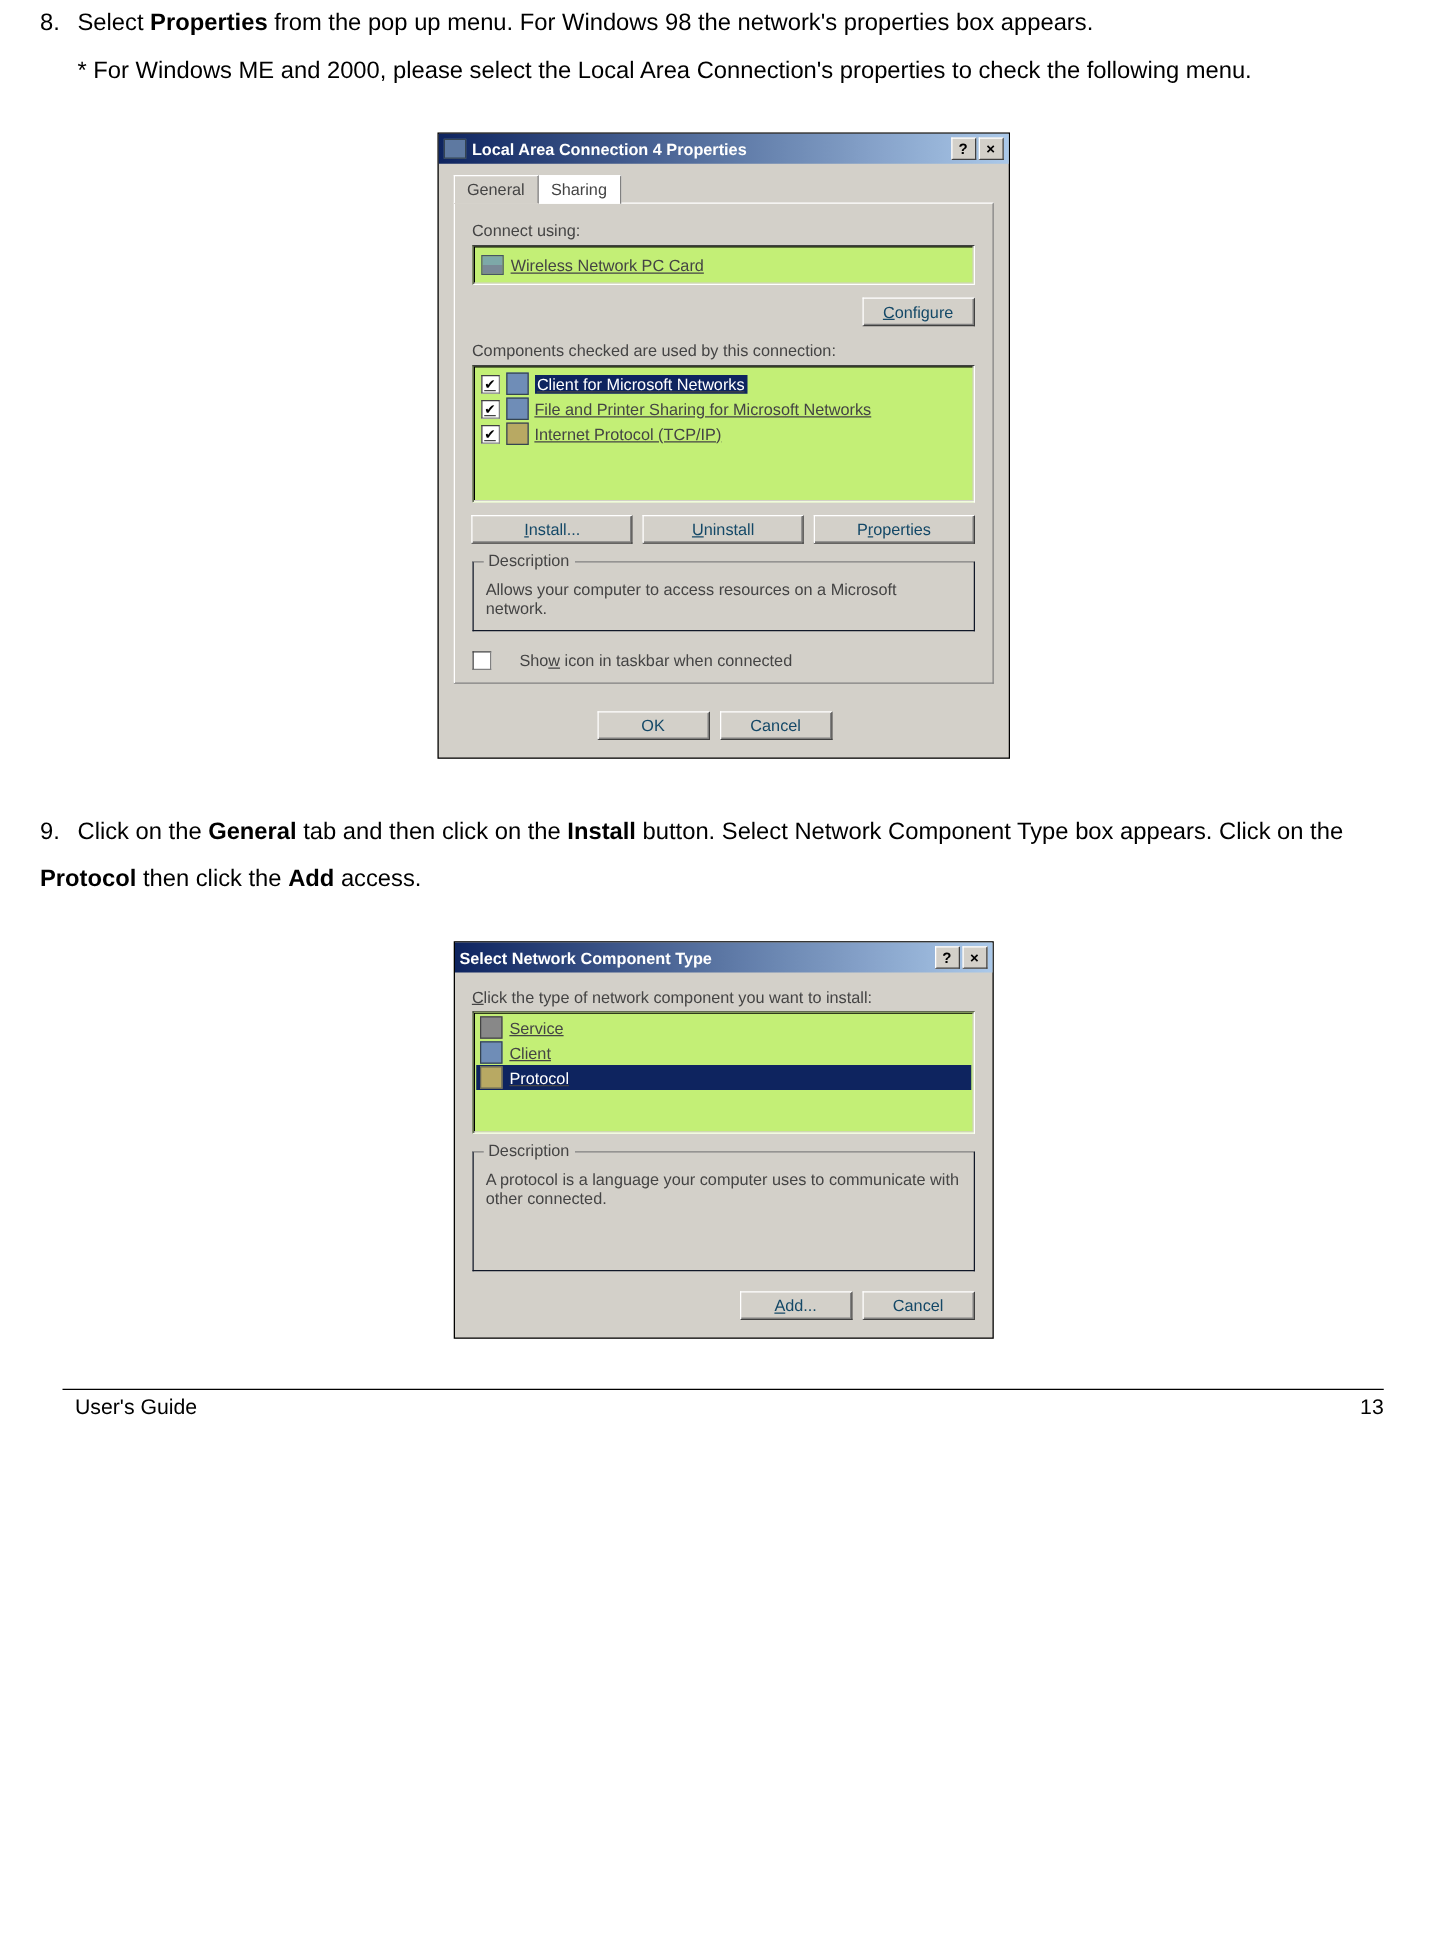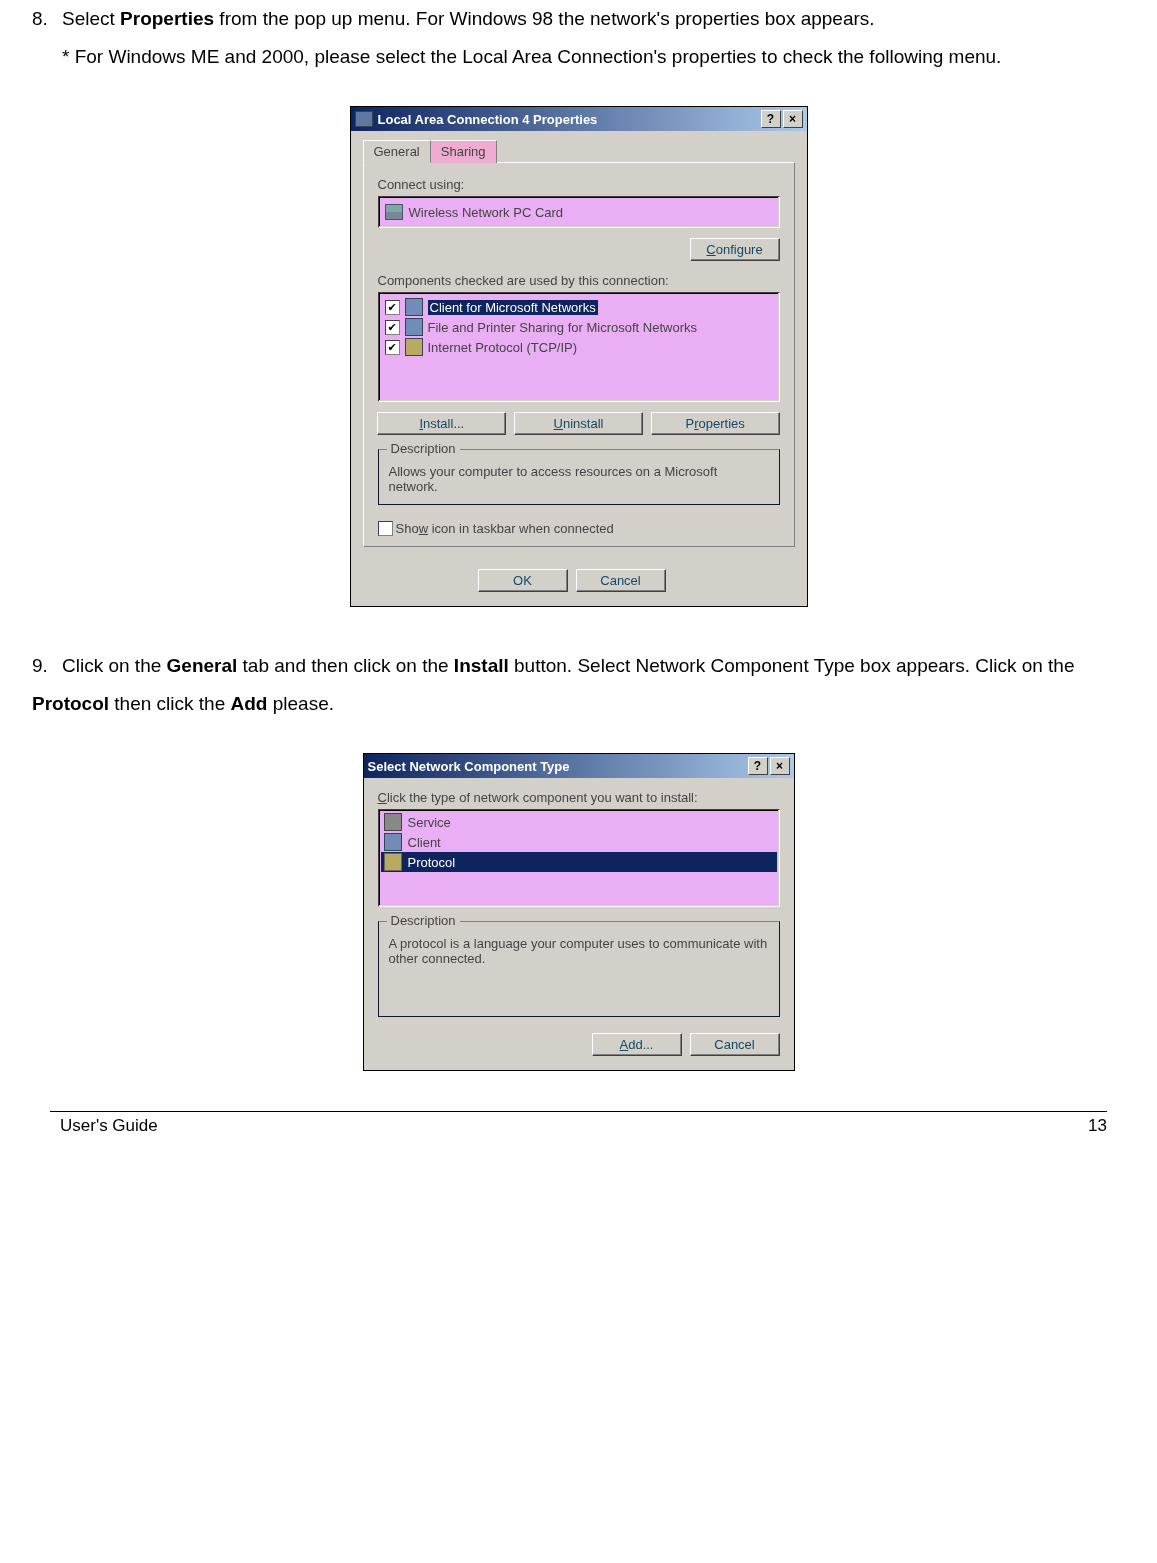--- a/index.html
+++ b/index.html
@@ -54,43 +54,44 @@
     font-size:12px;
     font-weight:bold;
     color:#000;
     display:flex; align-items:center; justify-content:center;
     line-height:1;
   }
   .dlg-body { padding: 8px 12px 12px 12px; }
   
   .tabs { display:flex; position:relative; top:1px; }
   .tab {
-    background:#f9a8d4;
+    background:#ffffff;
     border:1px solid #808080;
     border-bottom:none;
     border-top-color:#fff; border-left-color:#fff;
     padding:3px 10px;
     font-size:13px;
     margin-right:-1px;
     position:relative;
   }
   .tab.active { z-index:2; background:#d4d0c8; border-bottom:1px solid #d4d0c8; }
   .tab-panel {
     border:1px solid #808080;
     border-top-color:#fff; border-left-color:#fff;
     padding: 14px 14px 10px 14px;
     background:#d4d0c8;
   }
   .label { margin-bottom:4px; }
   .sunken {
-    background:#f0abfc;
+    background:#bef264;
     border:1px solid #808080;
     border-top-color:#404040; border-left-color:#404040;
     border-right-color:#fff; border-bottom-color:#fff;
     box-shadow: inset -1px -1px 0 #d4d0c8, inset 1px 1px 0 #000;
+    text-decoration: underline;
   }
   .adapter-box {
     padding:5px 6px;
     display:flex; align-items:center; gap:6px;
     min-height:20px;
   }
   .icon-net {
     width:16px; height:14px;
     background: linear-gradient(#7aa 0 50%, #789 50% 100%);
     border:1px solid #456;
@@ -129,21 +130,21 @@
     border:1px solid #0f172a;
     border-top-color:#808080;
     position:relative;
     padding:14px 10px 10px 10px;
     margin-top:14px;
   }
   .fieldset-legend {
     position:absolute; top:-9px; left:8px;
     background:#d4d0c8; padding:0 4px; font-size:13px;
   }
-  .chk-line { display:flex; align-items:center; gap:3px; margin-top:16px; }
+  .chk-line { display:flex; align-items:center; gap:23px; margin-top:16px; }
   .dlg-footer { padding: 10px 14px 14px 0; display:flex; justify-content:center; gap:8px; }
   
   .d2 .list2 {
     height:92px;
     padding:2px;
   }
   .list2-item { display:flex; align-items:center; gap:6px; padding:1px 3px; }
   .list2-item.sel { background:#0a246a; color:#fff; }
   .li-icon { width:16px; height:16px; }
   .li-icon.client { background:#6a8ebf; border:1px solid #345; }
@@ -234,21 +235,21 @@
         </div>
       </div>
       <div class="dlg-footer">
         <div class="btn small">OK</div>
         <div class="btn small">Cancel</div>
       </div>
     </div>
   </div>
 
   <div class="step-text">
-    <span class="step-num">9.</span><span>Click on the </span><span class="bold">General</span><span> tab and then click on the </span><span class="bold">Install</span><span> button. Select Network Component Type box appears. Click on the </span><span class="bold">Protocol</span><span> then click the </span><span class="bold">Add</span><span> please.</span>
+    <span class="step-num">9.</span><span>Click on the </span><span class="bold">General</span><span> tab and then click on the </span><span class="bold">Install</span><span> button. Select Network Component Type box appears. Click on the </span><span class="bold">Protocol</span><span> then click the </span><span class="bold">Add</span><span> access.</span>
   </div>
 
   <div class="dialog-wrap">
     <div class="win-dialog d2" style="width:430px;">
       <div class="titlebar">
         <div class="titlebar-left">
           <span>Select Network Component Type</span>
         </div>
         <div class="titlebar-buttons">
           <div class="tb-btn">?</div>

